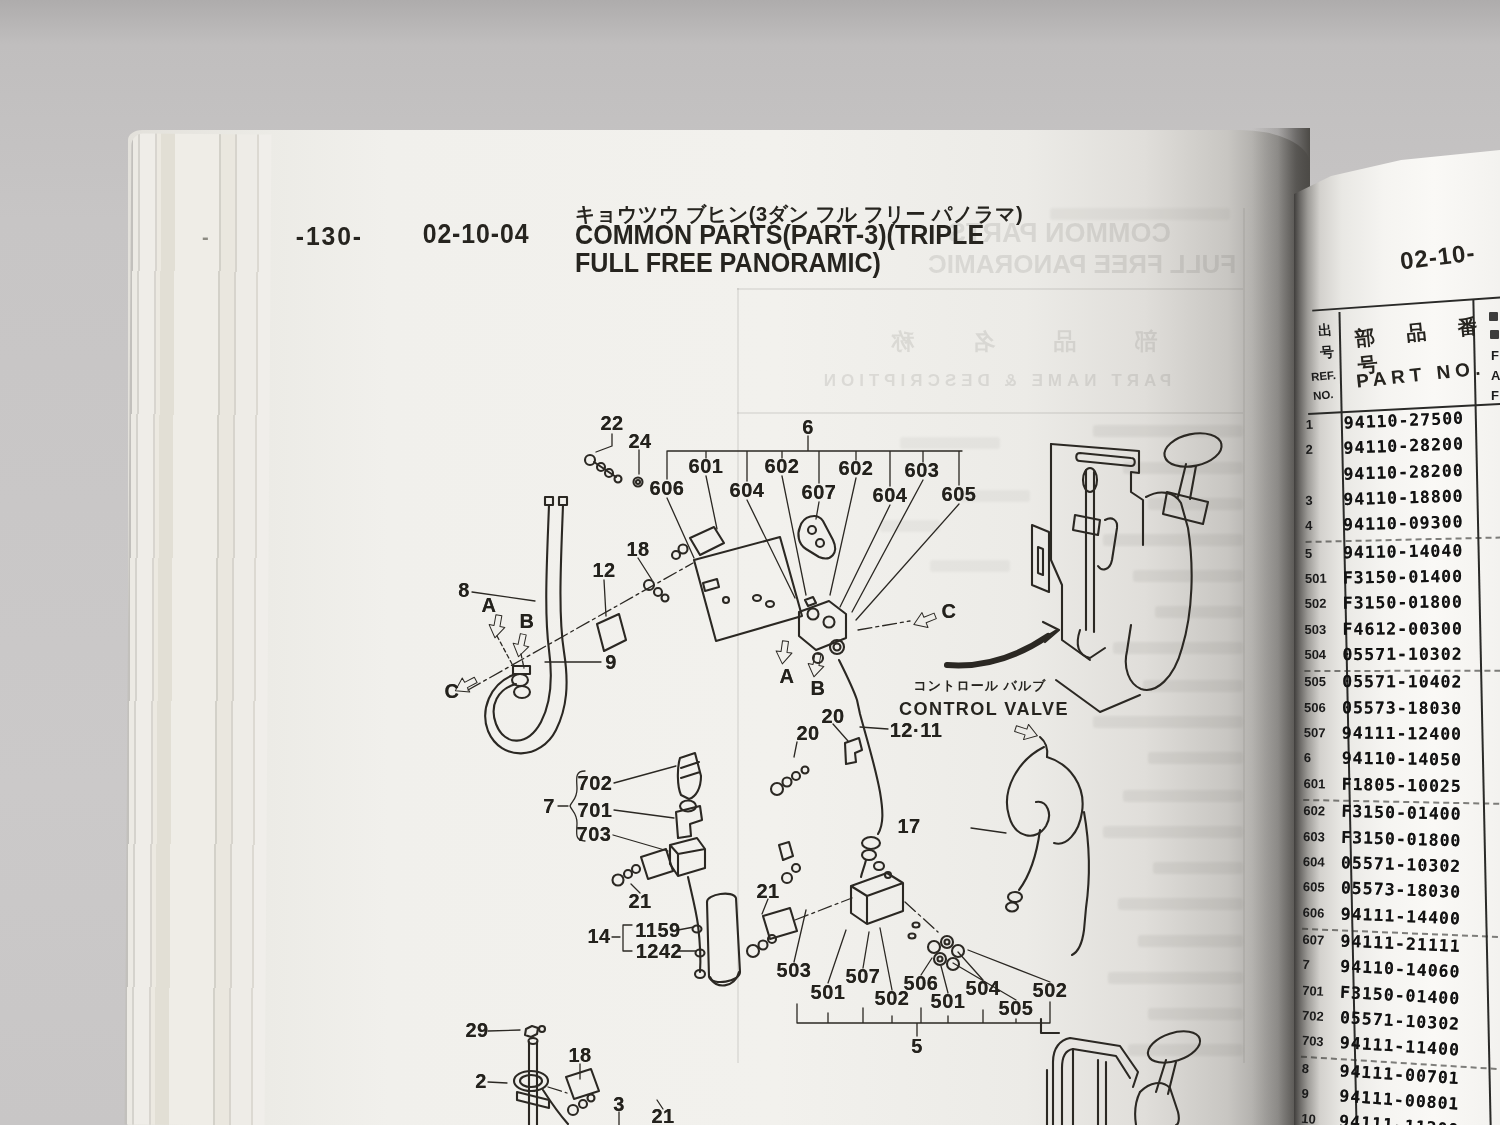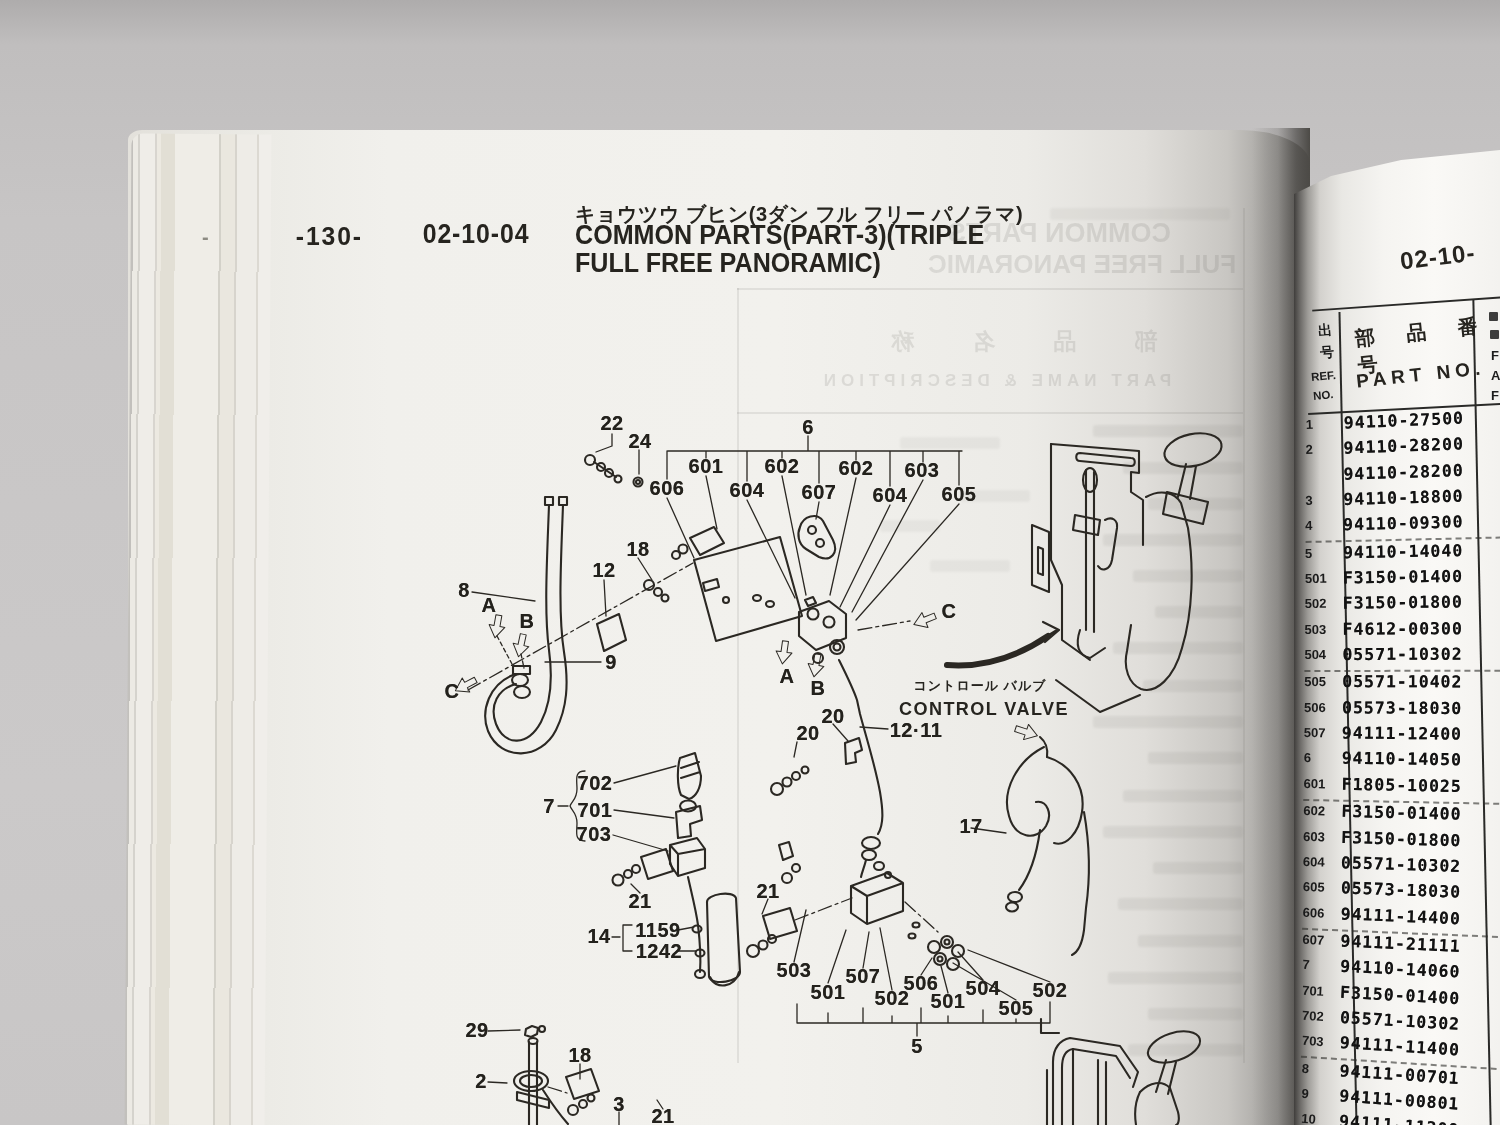--- a/index.html
+++ b/index.html
@@ -323,21 +323,21 @@
       <div class="callout" style="left: 489px; top: 605px;">A</div>
       <div class="callout" style="left: 527px; top: 621px;">B</div>
       <div class="callout" style="left: 452px; top: 691px;">C</div>
       <div class="callout" style="left: 611px; top: 662px;">9</div>
       <div class="callout" style="left: 787px; top: 676px;">A</div>
       <div class="callout" style="left: 818px; top: 688px;">B</div>
       <div class="callout" style="left: 949px; top: 611px;">C</div>
       <div class="callout" style="left: 833px; top: 716px;">20</div>
       <div class="callout" style="left: 808px; top: 733px;">20</div>
       <div class="callout" style="left: 916px; top: 730px;">12·11</div>
-      <div class="callout" style="left: 971px; top: 826px; text-align: right;">17</div>
+      <div class="callout" style="left: 909px; top: 826px; text-align: right;">17</div>
       <div class="callout" style="left: 595px; top: 783px;">702</div>
       <div class="callout" style="left: 549px; top: 806px;">7</div>
       <div class="callout" style="left: 595px; top: 810px;">701</div>
       <div class="callout" style="left: 594px; top: 834px;">703</div>
       <div class="callout" style="left: 640px; top: 901px;">21</div>
       <div class="callout" style="left: 599px; top: 936px; text-align: center;">14</div>
       <div class="callout" style="left: 658px; top: 930px;">1159</div>
       <div class="callout" style="left: 659px; top: 951px;">1242</div>
       <div class="callout" style="left: 768px; top: 891px;">21</div>
       <div class="callout" style="left: 794px; top: 970px;">503</div>

